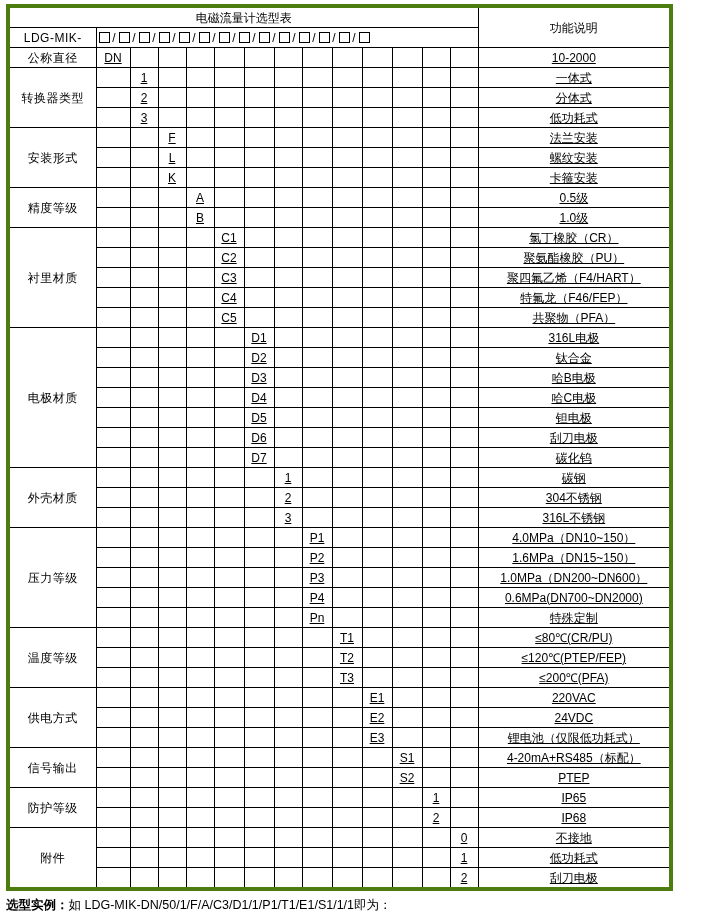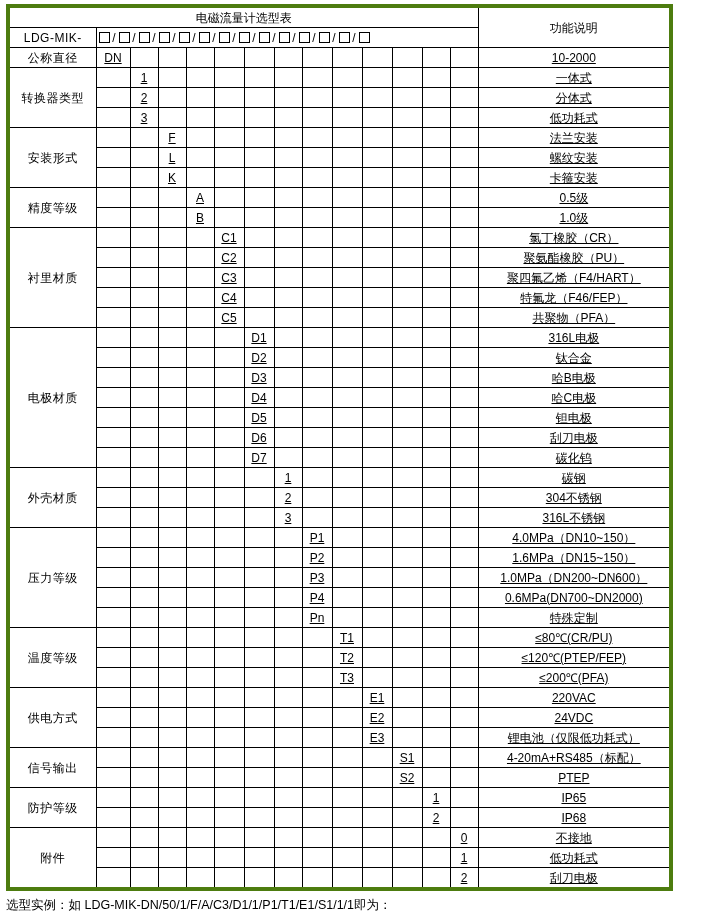--- a/index.html
+++ b/index.html
@@ -82,21 +82,21 @@
   .left-pad {
     text-align: left;
     padding-left: 4px;
   }
   .notes {
     margin-top: 6px;
     font-size: 12.5px;
     line-height: 17px;
   }
   .notes .title {
-    font-weight: normal;
+    font-weight: bold;
   }
   .notes .body {
     margin-top: 2px;
     text-indent: 0;
   }
   .indent {
     padding-left: 14px;
   }
 </style>
 </head>

